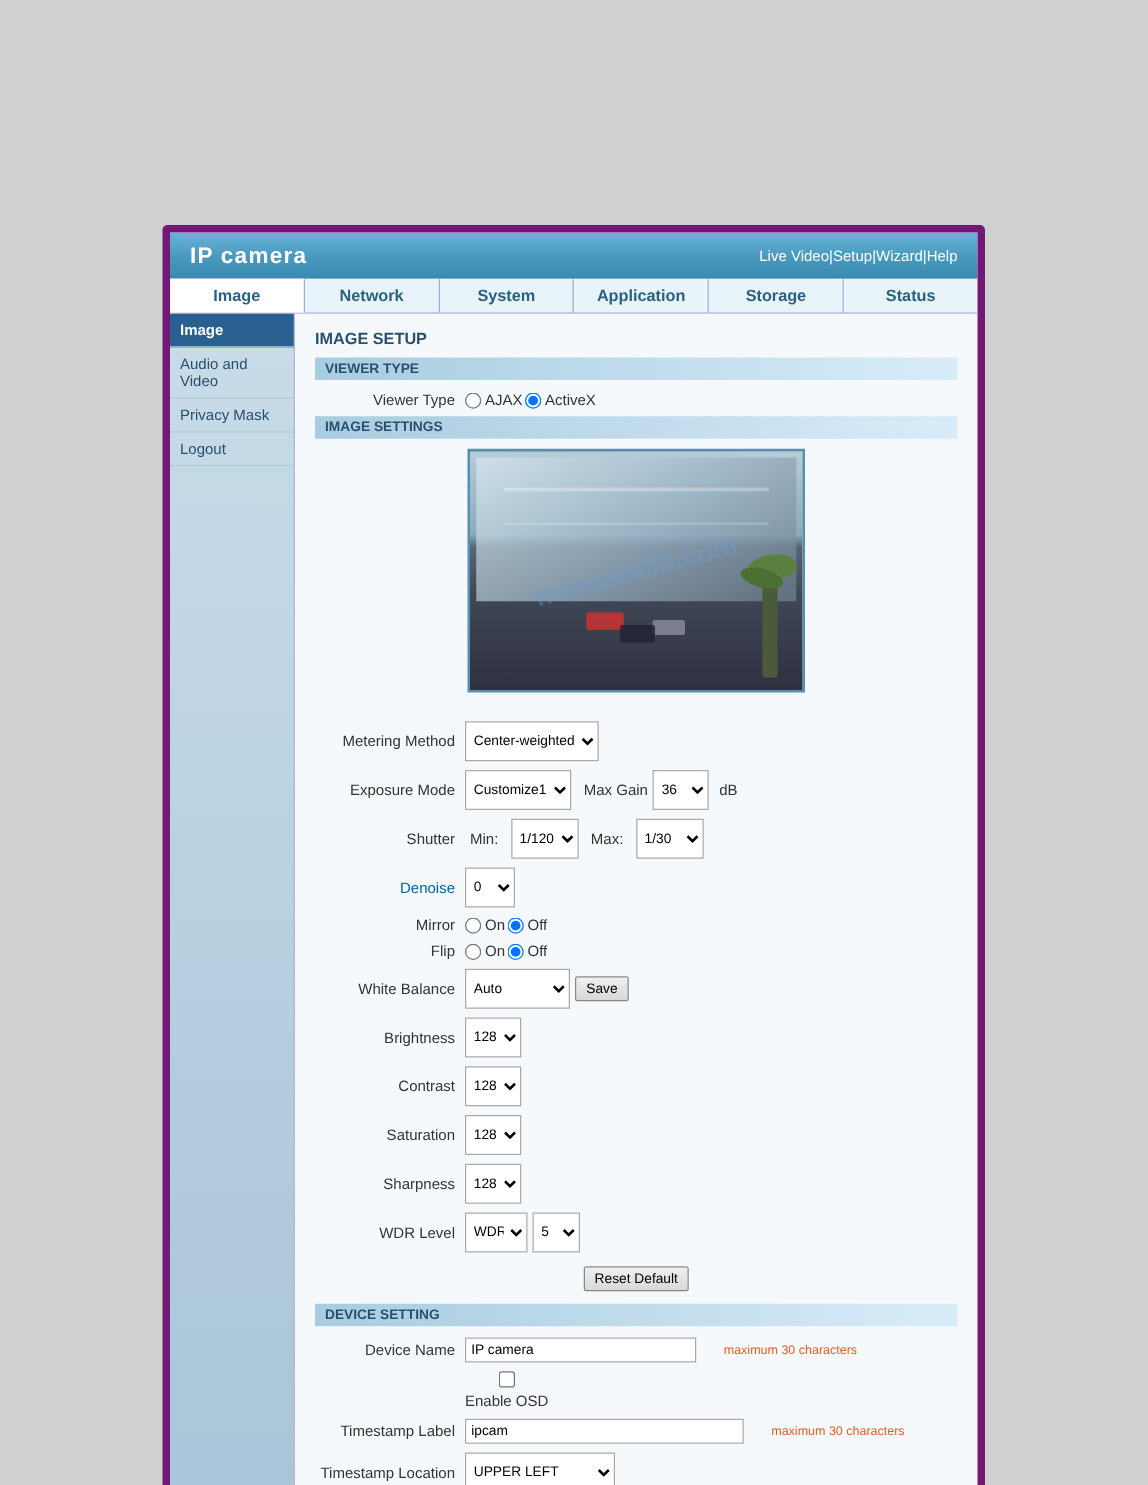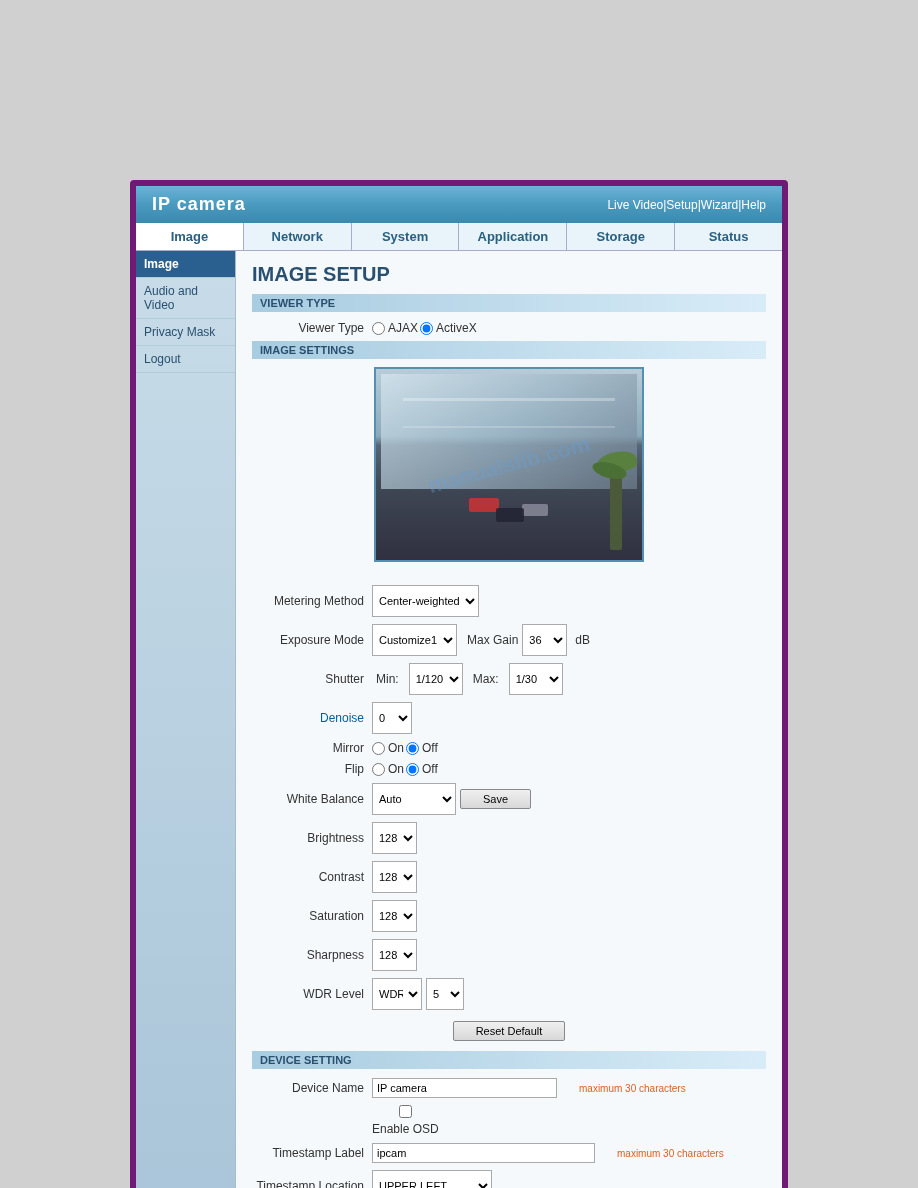--- a/index.html
+++ b/index.html
@@ -91,21 +91,21 @@
       font-weight: bold;
     }
     
     .cam-main {
       flex: 1;
       background: #f5f9fc;
       padding: 12px 16px;
       overflow-y: auto;
     }
     .section-title {
-      font-size: 20px;
+      font-size: 13px;
       font-weight: bold;
       color: #2a5070;
       margin-bottom: 8px;
     }
     .section-bar {
       background: linear-gradient(to right, #a8cce0, #d8ecf8);
       padding: 3px 8px;
       font-size: 11px;
       font-weight: bold;
       color: #2a5070;
@@ -167,21 +167,21 @@
       font-size: 11px;
       padding: 2px 4px;
       border: 1px solid #aaa;
       background: #fff;
       height: 20px;
     }
     input[type="radio"] { margin-right: 3px; }
     .radio-group { display: flex; align-items: center; gap: 2px; }
     .radio-item { display: flex; align-items: center; font-size: 12px; }
     .btn {
-      padding: 3px 22px;
+      padding: 3px 8px;
       font-size: 11px;
       border: 1px solid #888;
       background: linear-gradient(to bottom, #f0f0f0, #d8d8d8);
       cursor: pointer;
       border-radius: 2px;
     }
     .submit-row {
       text-align: center;
       margin-top: 12px;
     }

